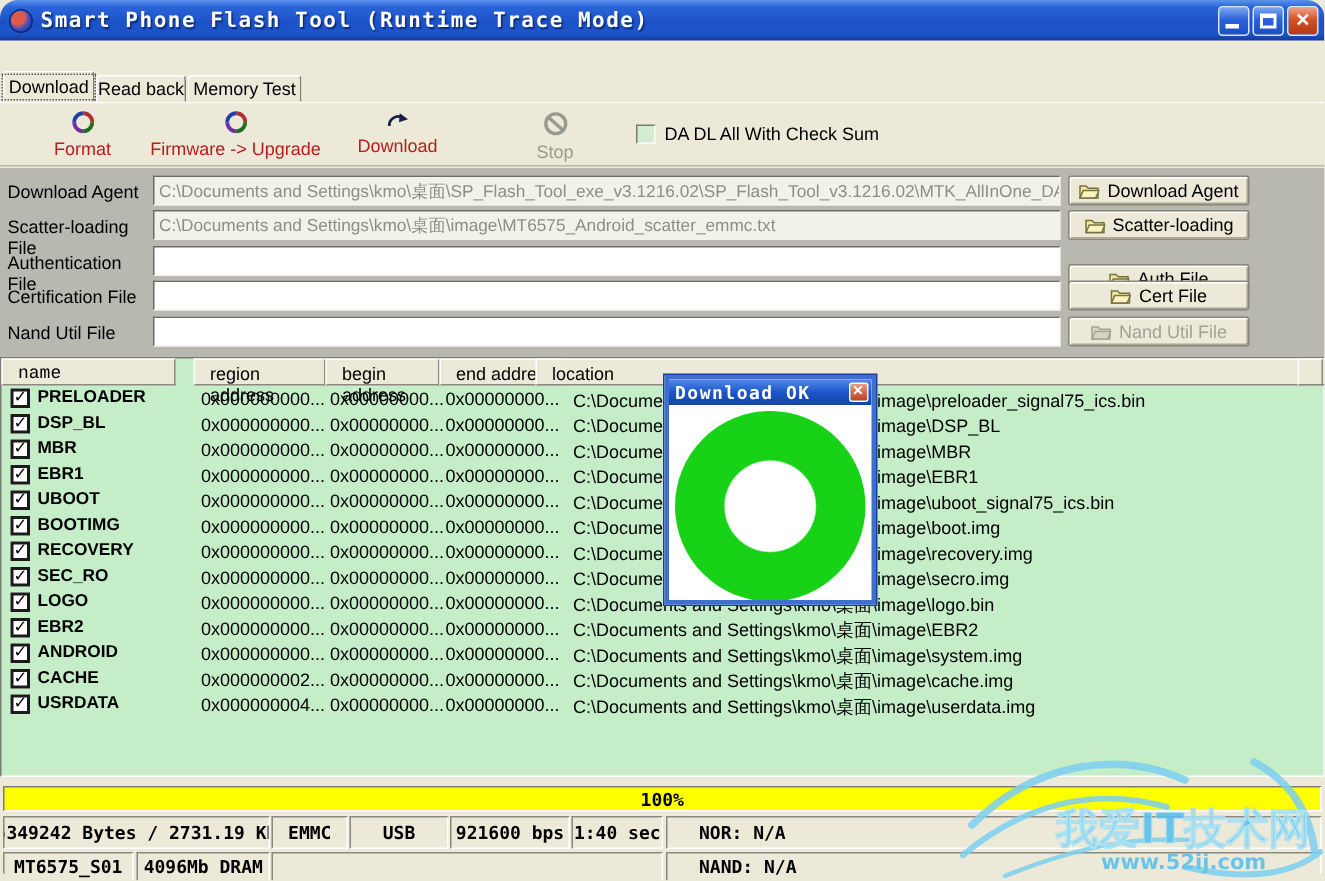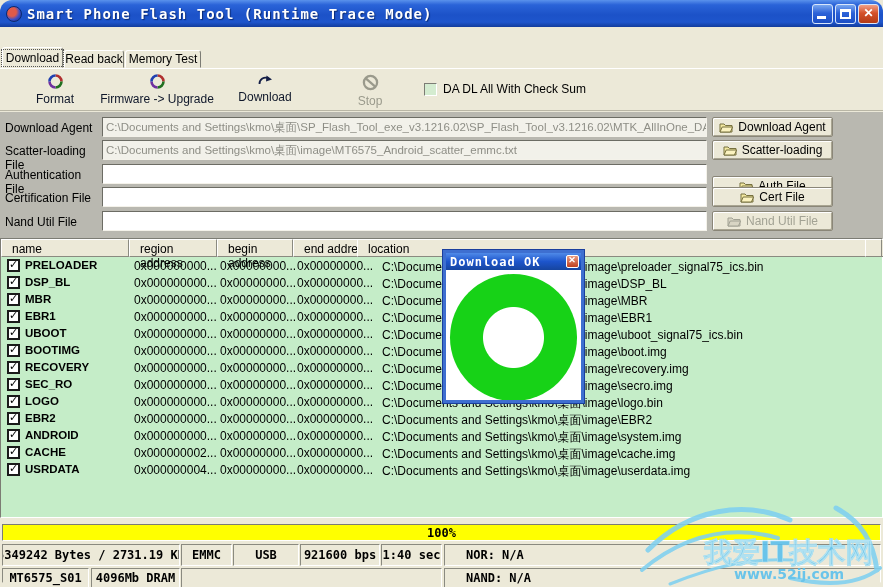--- a/index.html
+++ b/index.html
@@ -37,21 +37,21 @@
     border:1px solid; border-color:#fff #7c7c74 #ece9d8 #fff; border-radius:3px 3px 0 0;
     font:12px "Liberation Sans", sans-serif; display:flex; align-items:center; justify-content:center; }
   .tab.active { top:0; height:21px; z-index:2; }
   .tab.active .tlabel { outline:1px dotted #555; padding:1px 4px; }
   .tabline { position:absolute; top:68px; left:0; right:0; height:1px; background:#fff; }
 
   
   .toolbar { position:absolute; top:69px; left:0; right:0; height:42px; background:#ece9d8;
     border-bottom:1px solid #b9b6a5; }
   .tbtn { position:absolute; top:5px; display:flex; flex-direction:column; align-items:center; gap:3px;
-    font:12px "Liberation Sans", sans-serif; color:#0f172a; }
+    font:12px "Liberation Sans", sans-serif; color:#b91c1c; }
   .tbtn.disabled { color:#9a9a8c; }
   .chkrow { position:absolute; left:424px; top:13px; display:flex; align-items:center; gap:6px;
     font:12px "Liberation Sans", sans-serif; }
   .chk { width:13px; height:13px; background:#d4ecd0; border:1px solid; border-color:#7c7c74 #fff #fff #7c7c74; }
 
   
   .formpanel { position:absolute; top:112px; left:0; right:0; height:126px; background:#b9b8b0; }
   .flabel { position:absolute; left:5px; width:96px; font:12px "Liberation Sans", sans-serif; color:#000; }
   .ffield { position:absolute; left:102px; width:605px; height:20px; background:#fff;
     border:1px solid; border-color:#6c6c64 #f4f2ea #f4f2ea #6c6c64;
@@ -223,21 +223,21 @@
     <div class="fbtn dis" style="top:99px;">
       <svg width="14" height="11" viewBox="0 0 14 11">
           <path d="M1 2 h4 l1.5 1.5 H13 V10 H1 Z" fill="#e6e3d2" stroke="#a2a294"></path>
           <path d="M1 10 L3.2 5 H13.6 L11.4 10 Z" fill="#efecdc" stroke="#a2a294"></path>
         </svg>
       <span>Nand Util File</span>
     </div>
   </div>
 
   <div class="grid">
-    <div class="th" style="left:0;width:128px;">name</div>
+    <div class="th" style="left:0;width:116px;font-family:Liberation Mono, monospace;">name</div>
     <div class="th" style="left:128px;width:88px;">region address</div>
     <div class="th" style="left:216px;width:76px;">begin address</div>
     <div class="th" style="left:292px;width:82px;">end address</div>
     <div class="th" style="left:356px;width:586px;">location</div>
     <div class="th" style="left:864px;width:17px;"></div>
 
     <div class="tbody">
       <div class="tr">
           <div class="cb"></div>
           <div class="td name">PRELOADER</div>

